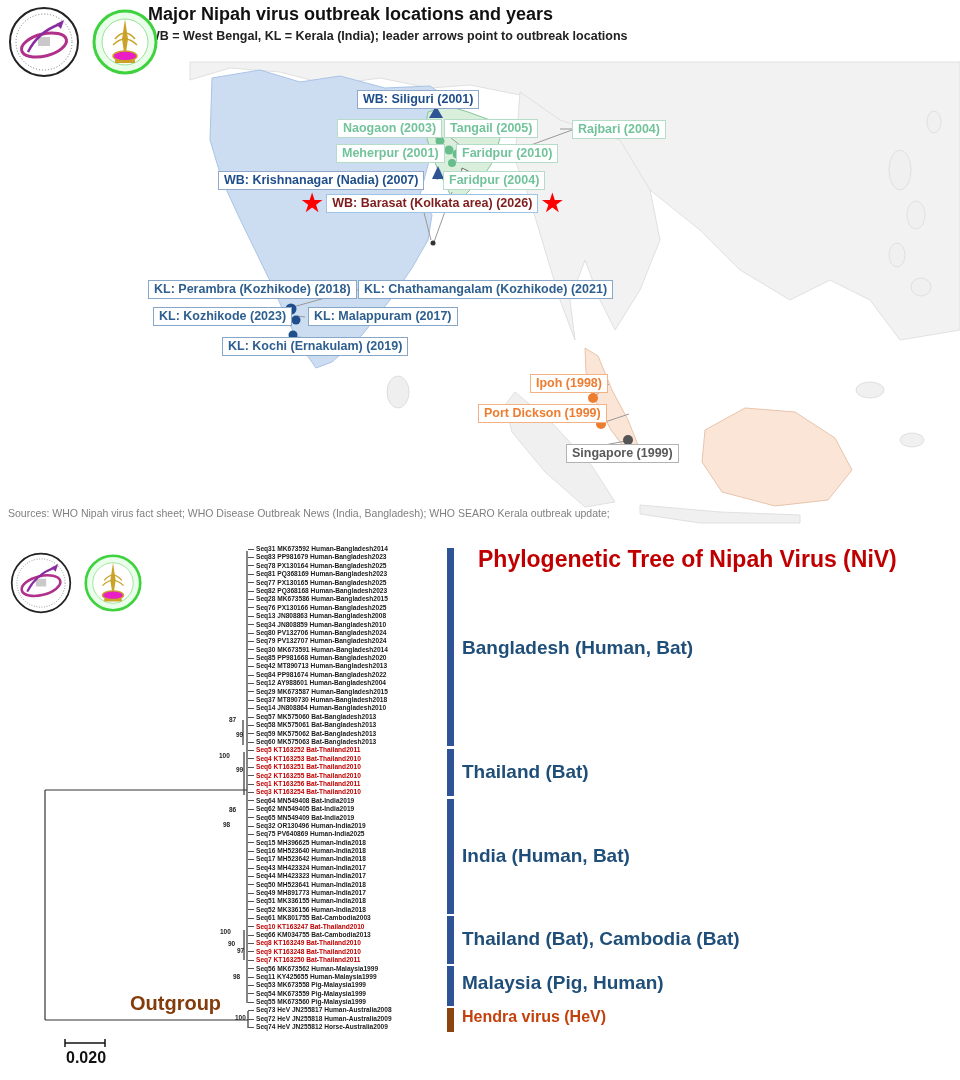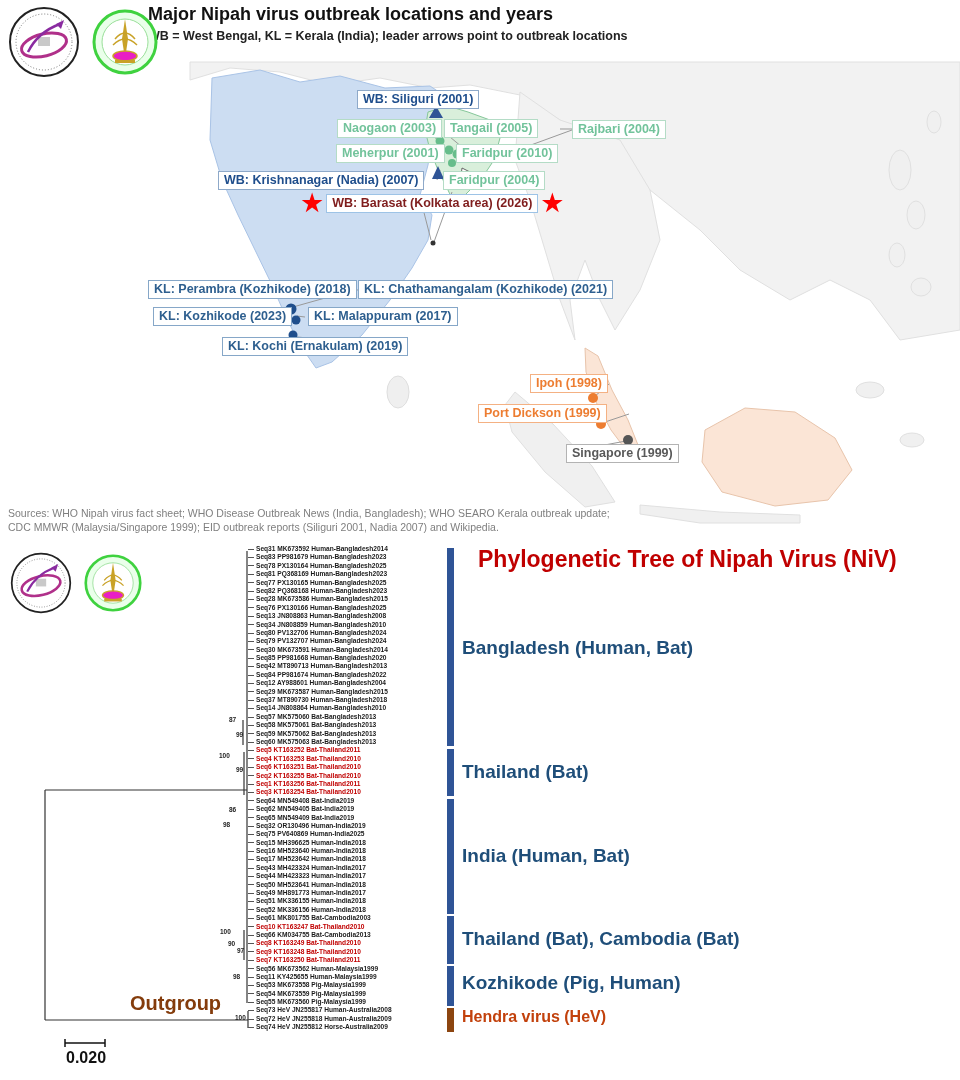--- a/index.html
+++ b/index.html
@@ -201,21 +201,20 @@
       <div class="map-label my" style="left: 478px; top: 404px;">
         <span class="box">Port Dickson (1999)</span>
       </div>
       <div class="map-label sg" style="left: 566px; top: 444px;">
         <span class="box">Singapore (1999)</span>
       </div>
     </div>
 
   <div class="abs sources">
     <div>Sources: WHO Nipah virus fact sheet; WHO Disease Outbreak News (India, Bangladesh); WHO SEARO Kerala outbreak update;</div>
-    <div>CDC MMWR (Malaysia/Singapore 1999); EID outbreak reports (Siliguri 2001, Nadia 2007) and Wikipedia.</div>
   </div>
 
   <div class="abs logo-pair logo-tree">
     <svg width="62" height="62" viewBox="0 0 72 72">
       <circle cx="36" cy="36" r="34" fill="#fff" stroke="#222" stroke-width="2"></circle>
       <circle cx="36" cy="36" r="28" fill="#fff" stroke="#777" stroke-width="1" stroke-dasharray="1,2"></circle>
       <rect x="30" y="31" width="12" height="9" fill="#c9c9c9"></rect>
       <ellipse cx="36" cy="39" rx="23" ry="11" fill="none" stroke="#b0308a" stroke-width="3" transform="rotate(-14 36 39)"></ellipse>
       <path d="M20,46 Q30,26 52,18" fill="none" stroke="#8a2ba0" stroke-width="2.5"></path>
       <polygon points="56,14 48,18 53,23" fill="#8a2ba0"></polygon>
@@ -314,21 +313,21 @@
   <div>
       <div class="clade-bar" style="top: 548px; height: 198px;"></div>
       <div class="clade-label" style="top: 637px;">Bangladesh (Human, Bat)</div>
       <div class="clade-bar" style="top: 749px; height: 47px;"></div>
       <div class="clade-label" style="top: 761px;">Thailand (Bat)</div>
       <div class="clade-bar" style="top: 799px; height: 115px;"></div>
       <div class="clade-label" style="top: 845px;">India (Human, Bat)</div>
       <div class="clade-bar" style="top: 916px; height: 48px;"></div>
       <div class="clade-label" style="top: 928px;">Thailand (Bat), Cambodia (Bat)</div>
       <div class="clade-bar" style="top: 966px; height: 40px;"></div>
-      <div class="clade-label" style="top: 972px;">Kozhikode (Pig, Human)</div>
+      <div class="clade-label" style="top: 972px;">Malaysia (Pig, Human)</div>
       <div class="clade-bar brown" style="top: 1008px; height: 24px;"></div>
       <div class="clade-label brown" style="top: 1008px;">Hendra virus (HeV)</div>
     </div>
   <div>
       <span class="bs" style="left: 229px; top: 716px;">87</span>
       <span class="bs" style="left: 236px; top: 731px;">99</span>
       <span class="bs" style="left: 219px; top: 752px;">100</span>
       <span class="bs" style="left: 236px; top: 766px;">99</span>
       <span class="bs" style="left: 229px; top: 806px;">86</span>
       <span class="bs" style="left: 223px; top: 821px;">98</span>

